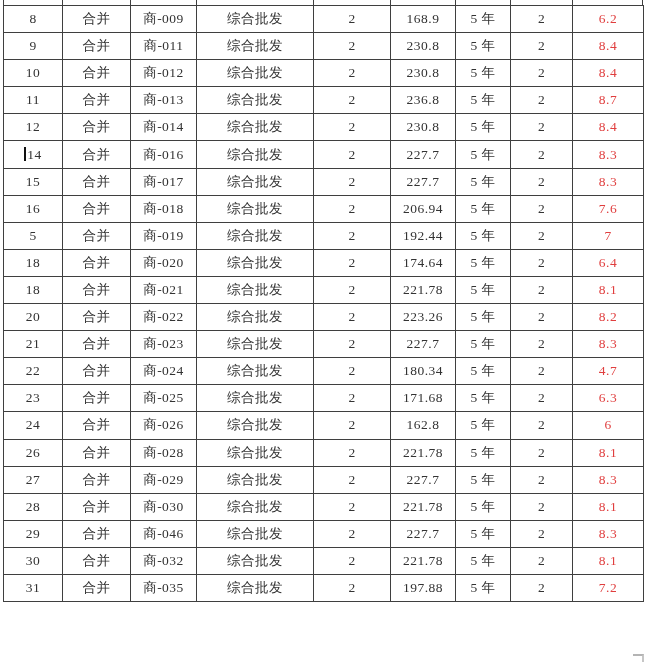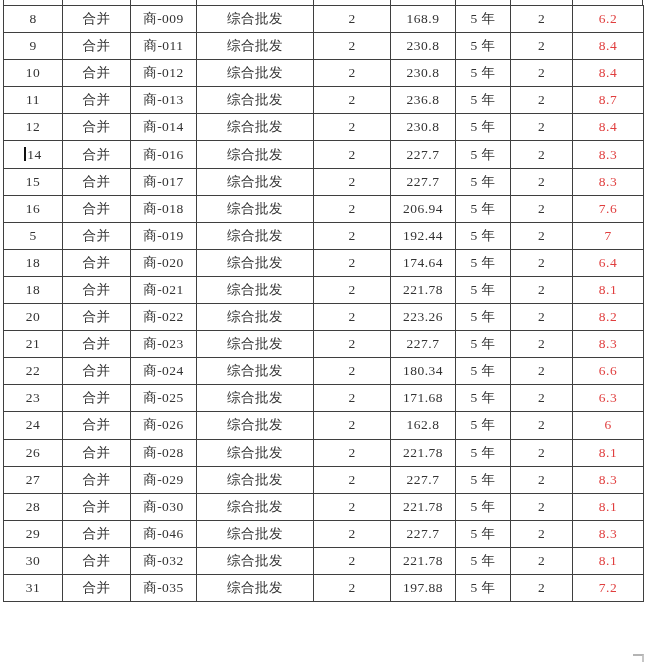--- a/index.html
+++ b/index.html
@@ -233,21 +233,21 @@
   </tr>
         <tr>
     <td><span class="val">22</span></td>
     <td><span class="val">合并</span></td>
     <td><span class="val">商-024</span></td>
     <td><span class="val">综合批发</span></td>
     <td><span class="val">2</span></td>
     <td><span class="val">180.34</span></td>
     <td><span class="val">5 年</span></td>
     <td><span class="val">2</span></td>
-    <td class="rate"><span class="val">6.6</span></td>
+    <td class="rate"><span class="val">4.7</span></td>
   </tr>
         <tr>
     <td><span class="val">23</span></td>
     <td><span class="val">合并</span></td>
     <td><span class="val">商-025</span></td>
     <td><span class="val">综合批发</span></td>
     <td><span class="val">2</span></td>
     <td><span class="val">171.68</span></td>
     <td><span class="val">5 年</span></td>
     <td><span class="val">2</span></td>

